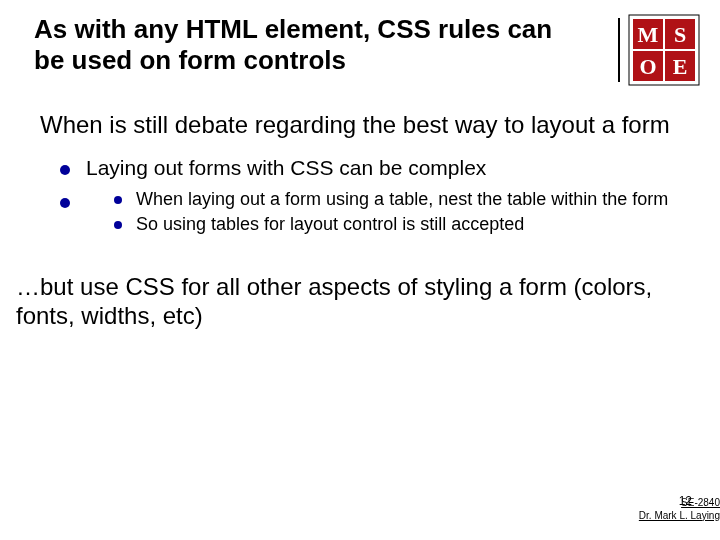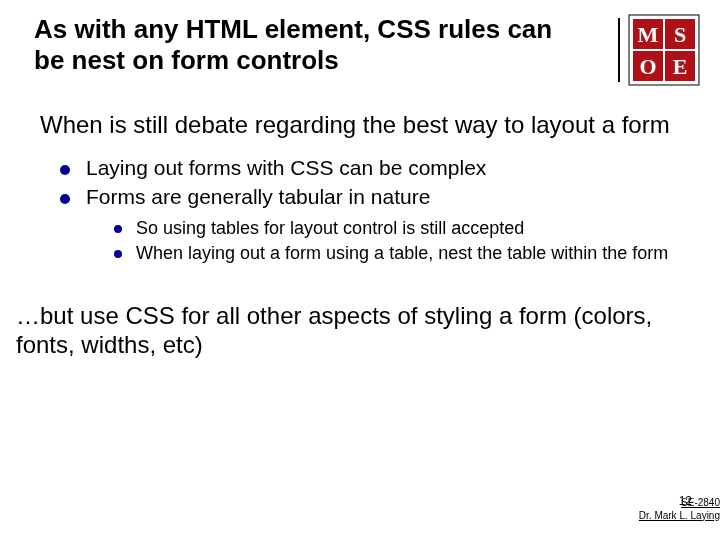--- a/index.html
+++ b/index.html
@@ -119,21 +119,21 @@
     bottom: 32px;
     right: 28px;
     font-size: 12px;
   }
 </style>
 </head>
 <body>
 
 <div class="slide">
 
-  <div class="title">As with any HTML element, CSS rules can be nest on form controls</div>
+  <div class="title">As with any HTML element, CSS rules can be used on form controls</div>
 
   <div class="logo-divider"></div>
 
   <div class="logo">
     <svg viewBox="0 0 72 72" width="72" height="72">
       <rect x="1" y="1" width="70" height="70" fill="#fff" stroke="#000" stroke-width="1"></rect>
       <rect x="5" y="5" width="62" height="62" fill="#b01116"></rect>
       <line x1="5" y1="36" x2="67" y2="36" stroke="#fff" stroke-width="2"></line>
       <line x1="36" y1="5" x2="36" y2="67" stroke="#fff" stroke-width="2"></line>
       <text x="20" y="28" text-anchor="middle" font-family="Georgia, 'Times New Roman', serif" font-size="22" font-weight="bold" fill="#fff">M</text>
@@ -144,27 +144,26 @@
   </div>
 
   <div class="body">
     <div class="lead">When is still debate regarding the best way to layout a form</div>
 
     <ul class="level1">
       <li>
         <span>Laying out forms with CSS can be complex</span>
       </li>
       <li>
-        <span>Forms are generally tabular in nature</span>
         <ul class="level2">
           <li>
-            <span>So using tables for layout control is still accepted</span>
+            <span>When laying out a form using a table, nest the table within the form</span>
           </li>
           <li>
-            <span>When laying out a form using a table, nest the table within the form</span>
+            <span>So using tables for layout control is still accepted</span>
           </li>
         </ul>
       </li>
     </ul>
 
     <div class="closing">…but use CSS for all other aspects of styling a form (colors, fonts, widths, etc)</div>
   </div>
 
   <div class="footer-center">
     <div>SE-2840</div>

